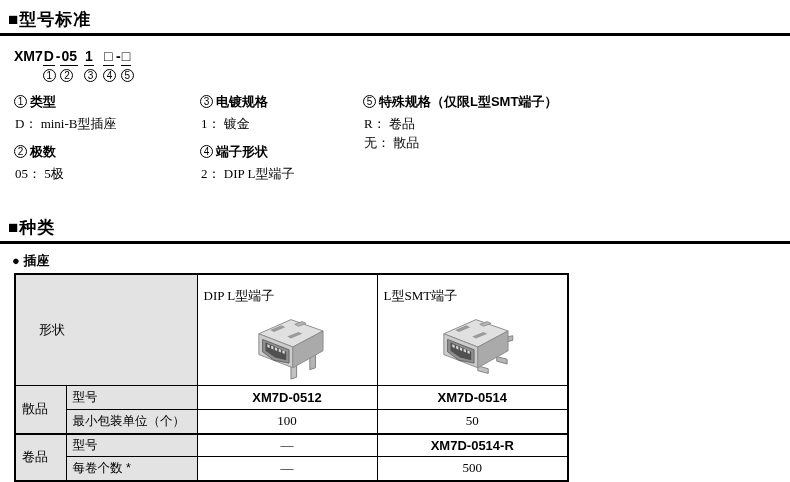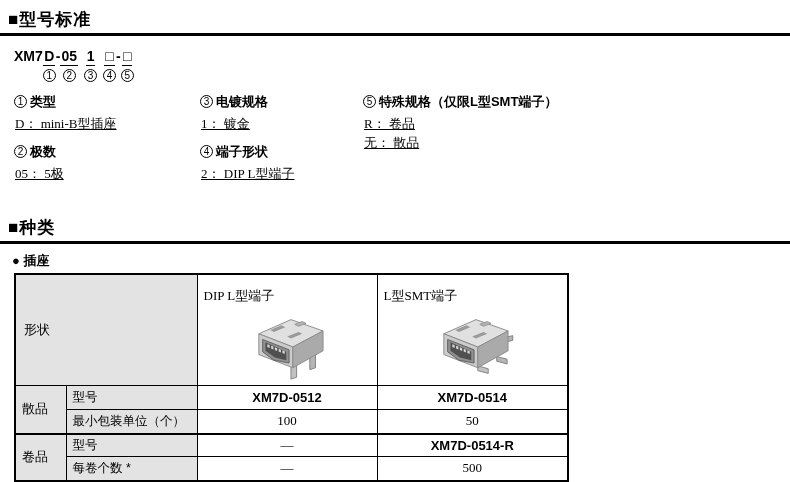--- a/index.html
+++ b/index.html
@@ -9,45 +9,45 @@
   .page { width:790px; height:482px; padding-top:10px; }
 
   
   .sec-title { font:bold 17px/20px "Liberation Sans","DejaVu Sans",sans-serif;
                padding:0 13px 3px 8px; border-bottom:3px solid #000; width:790px; letter-spacing:1px; }
   .sec-title.second { margin-top:24px; }
 
   
   .model-block { margin:12px 0 0 14px; }
   .model-line { display:flex; align-items:flex-start; }
-  .seg { display:inline-flex; flex-direction:column; align-items:center; }
+  .seg { display:inline-flex; flex-direction:column; align-items:flex-start; }
   .seg .seg-text { font:bold 14px/16px "Liberation Sans","DejaVu Sans",sans-serif; white-space:pre; }
   .seg.u .seg-text { border-bottom:1px solid #000; padding:0 1px 1px 1px; }
   .seg.sp { margin-left:6px; }
   .circle { display:inline-block; width:13px; height:13px; border:1px solid #000; border-radius:50%;
             font:10px/12px "Liberation Sans","DejaVu Sans",sans-serif; text-align:center; margin-top:3px; }
   .seg .spacer { height:16px; }
 
   
   .legend { display:grid; grid-template-columns:186px 163px 1fr; margin:12px 0 0 14px; }
   .leg-item { margin-bottom:11px; }
   .leg-h { display:flex; align-items:center; gap:3px; margin-bottom:5px;
            font:bold 13px/15px "Liberation Sans","DejaVu Sans",sans-serif; }
   .leg-h .circle { margin-top:0; }
-  .leg-line { font:13px/19px "Liberation Serif","DejaVu Serif",serif; padding-left:1px;text-decoration:underline; }
+  .leg-line { font:13px/19px "Liberation Serif","DejaVu Serif",serif; padding-left:1px; }
 
   
   .bullet-line { margin:9px 0 5px 12px; font:bold 13px/15px "Liberation Sans","DejaVu Sans",sans-serif; }
 
   
   table.spec { border-collapse:collapse; margin-left:14px; table-layout:fixed; }
   table.spec { border:2px solid #000; }
   table.spec td { border:1px solid #000; }
   td.gray { background:#e3e3e3; }
-  td.shape-cell { vertical-align:middle; padding-left:8px;
+  td.shape-cell { vertical-align:middle; padding-left:23px;
                   font:13px "Liberation Sans","DejaVu Sans",sans-serif; }
   td.head-cell { vertical-align:top; padding:12px 0 0 6px; font:13px "Liberation Serif","DejaVu Serif",serif; }
   .img-wrap { text-align:center; margin-top:8px; }
   td.grp { text-align:left; padding-left:6px; font:13px "Liberation Sans","DejaVu Sans",sans-serif;margin-left:48px; }
   td.lbl { text-align:left; padding:2px 6px; font:12.5px "Liberation Sans","DejaVu Sans",sans-serif; }
   td.val { text-align:center; vertical-align:middle; }
   td.val.model { font:bold 13px "Liberation Sans","DejaVu Sans",sans-serif; }
   td.val.num, td.val.dash { font:13px "Liberation Serif","DejaVu Serif",serif; }
   tr.group-start td { border-top:2px solid #000; }
 </style>

